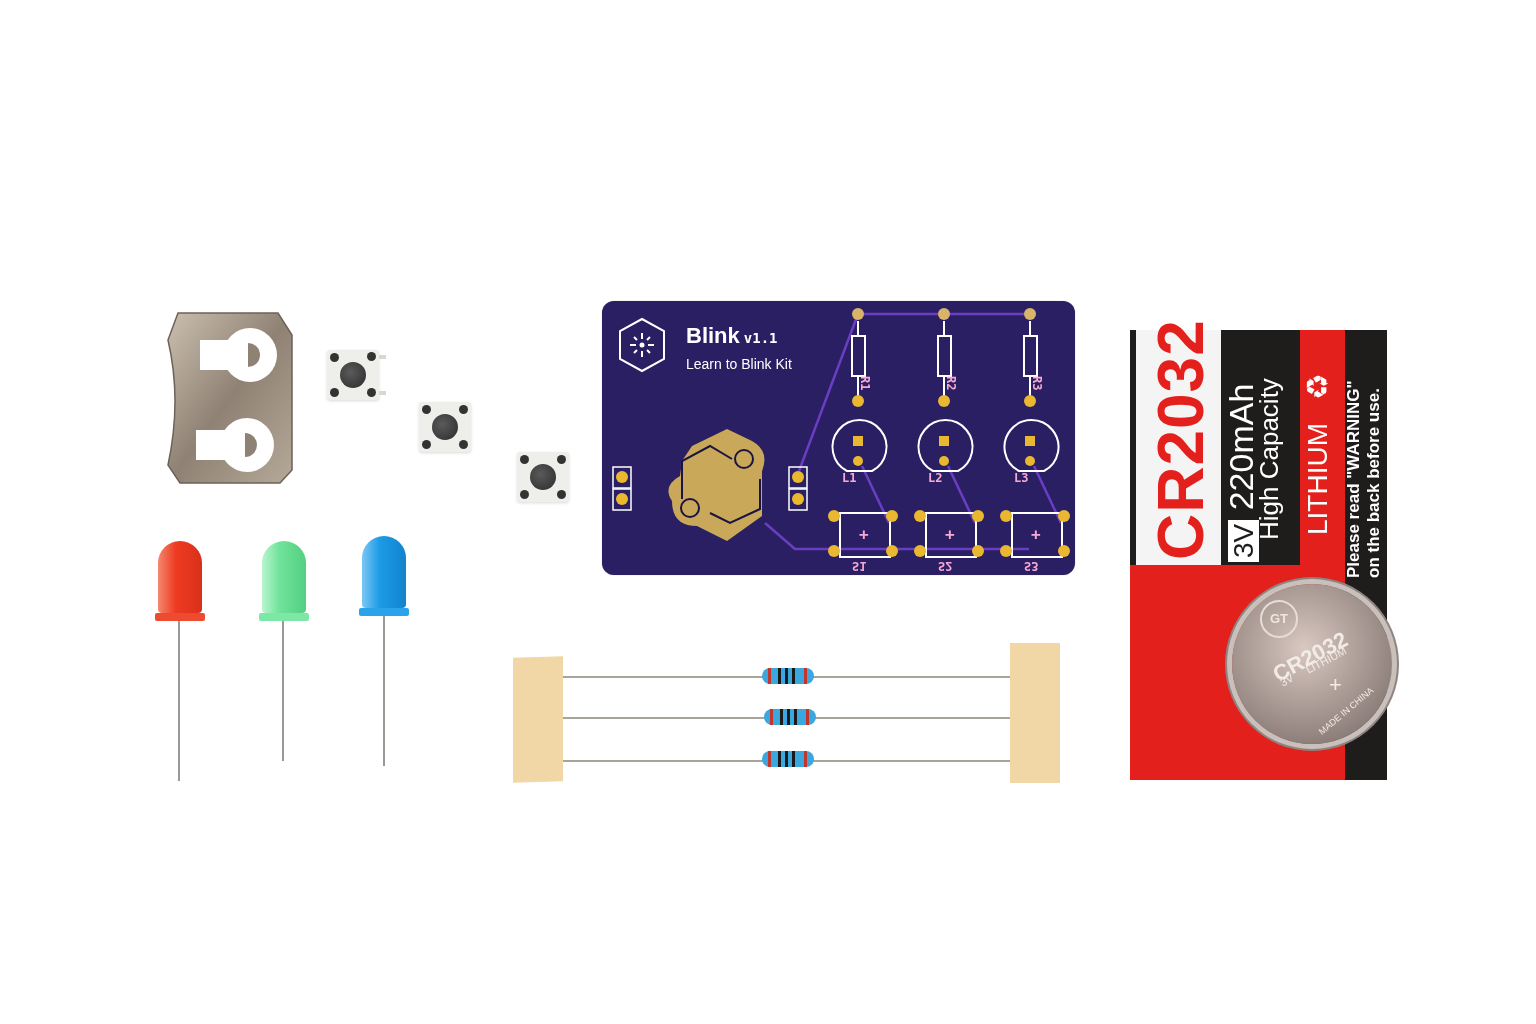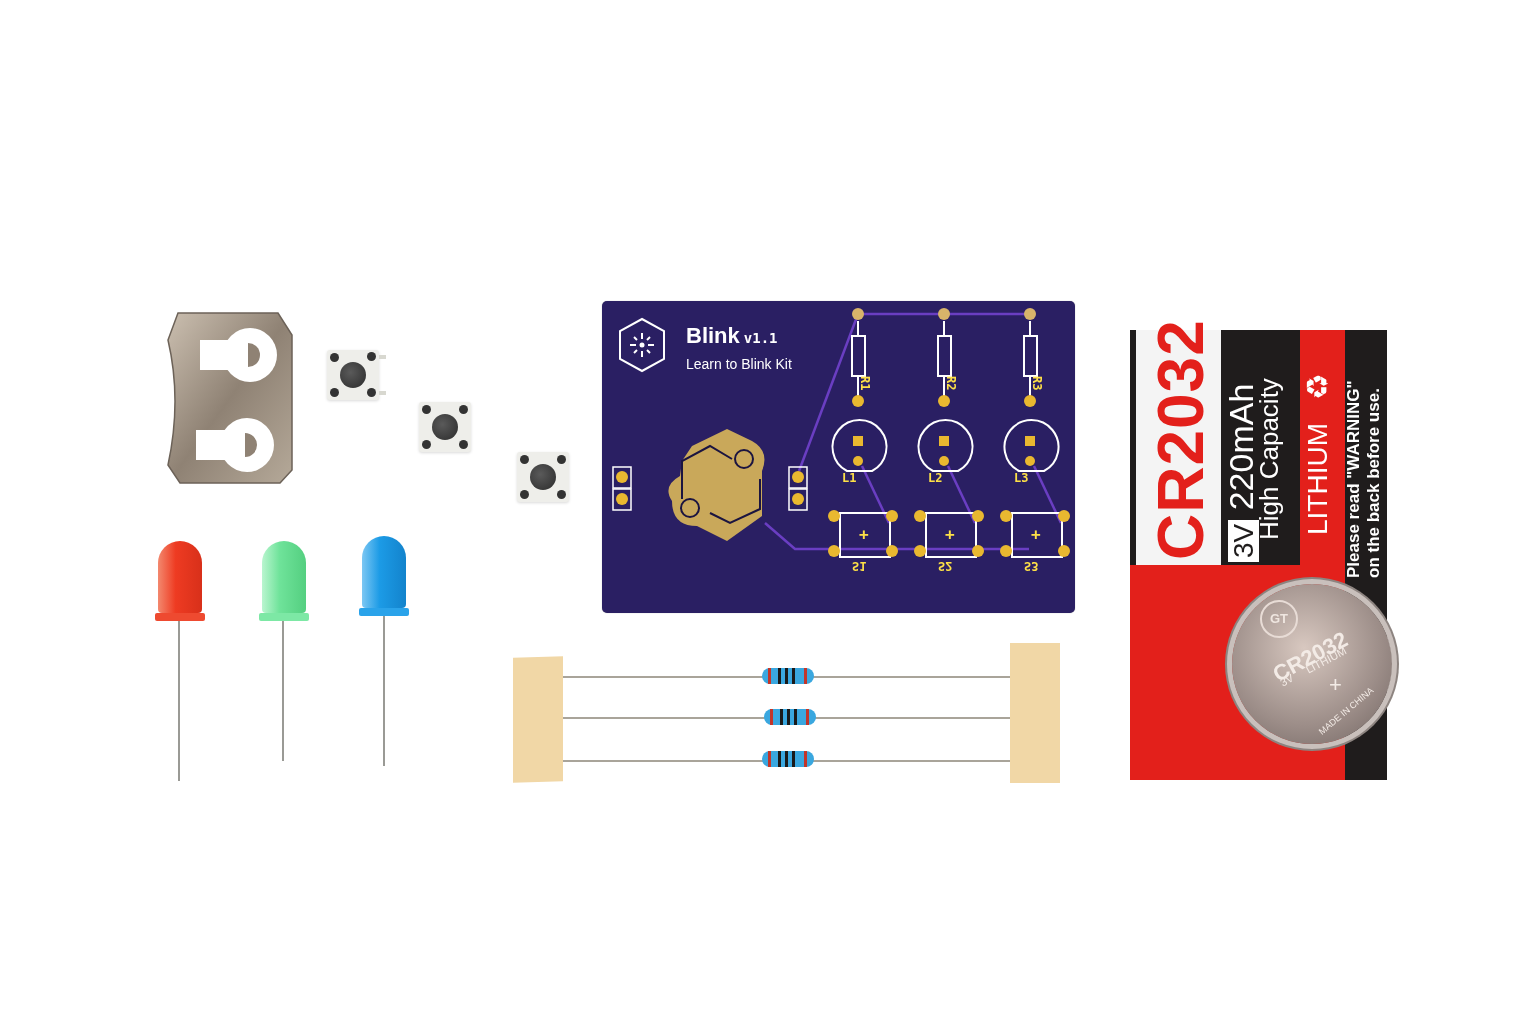--- a/index.html
+++ b/index.html
@@ -16,26 +16,26 @@
                background:radial-gradient(circle at 40% 40%, #5a5a5a, #2b2b2b); }
   .tact .dot { position:absolute; width:9px; height:9px; border-radius:50%; background:#333; }
   .tact .leg { position:absolute; width:7px; height:4px; background:#d8d8d0; }
 
   
   .led-dome { width:44px; height:72px; border-radius:22px 22px 4px 4px; }
   .led-rim { width:50px; height:8px; border-radius:2px; }
   .led-lead { width:2px; background:#9a9a95; }
 
   
-  .pcb { left:602px; top:301px; width:473px; height:312px; background:#2a1f63; border-radius:5px;
+  .pcb { left:602px; top:301px; width:473px; height:274px; background:#2a1f63; border-radius:12px;
          box-shadow:0 0 1px rgba(0,0,0,.4); }
   .pcb-title { position:absolute; left:84px; top:22px; color:#fff; font-weight:bold; font-size:22px; }
   .pcb-ver { font-family:"DejaVu Sans Mono", monospace; font-size:14px; font-weight:bold; margin-left:4px; }
   .pcb-sub { position:absolute; left:84px; top:55px; color:#fff; font-size:14px; }
-  .silk { position:absolute; color:#fde047; font-family:"DejaVu Sans Mono", monospace; font-weight:bold; font-size:12px; }
+  .silk { position:absolute; color:#f9a8d4; font-family:"DejaVu Sans Mono", monospace; font-weight:bold; font-size:12px; }
 
   
   .tape { width:50px; height:120px; background:#f1d7a6; }
   .wire { height:2px; background:#a9a49a; }
   .res-body { width:52px; height:16px; background:#3aa7df; border-radius:8px; }
   .band { position:absolute; top:0; width:3px; height:16px; }
 
   
   .card { left:1130px; top:330px; width:257px; height:450px; background:#1f1c1c; }
   .card-white { position:absolute; left:6px; top:0; width:85px; height:235px; background:#f4f4f4; }

